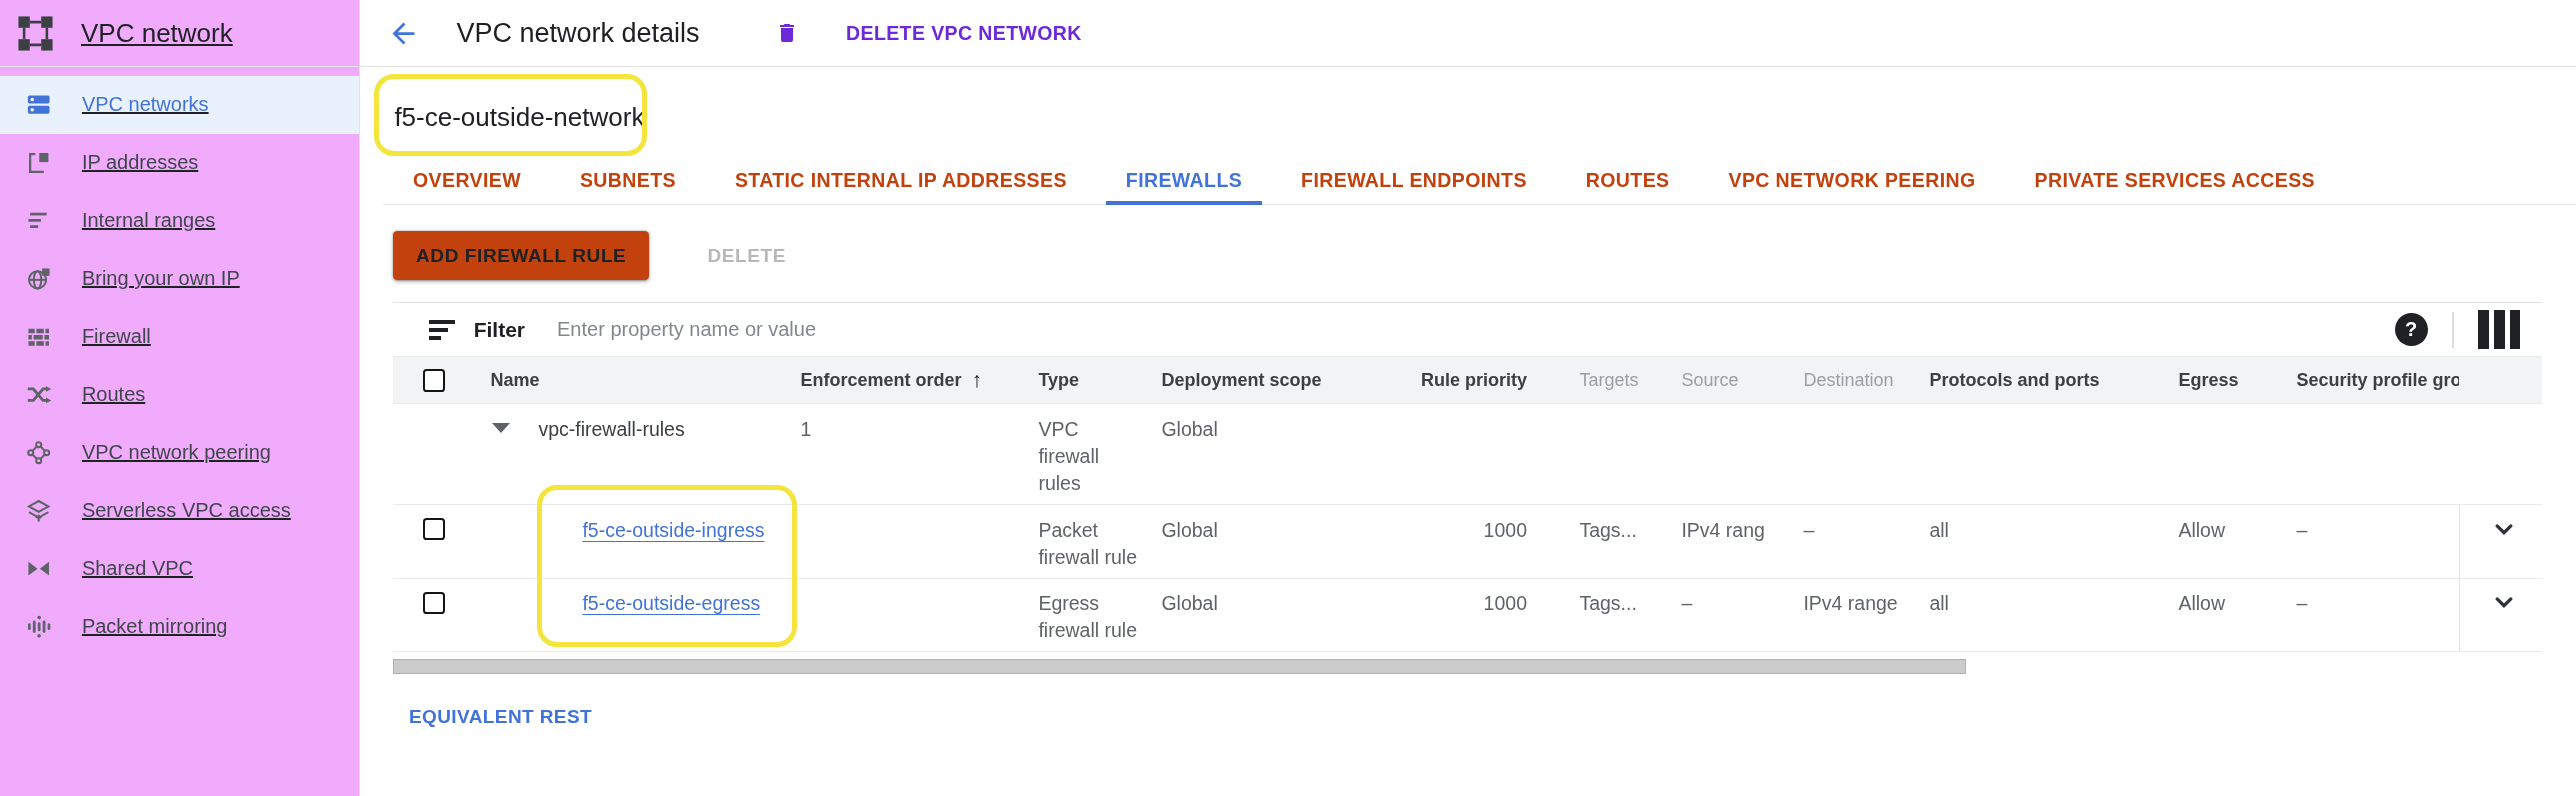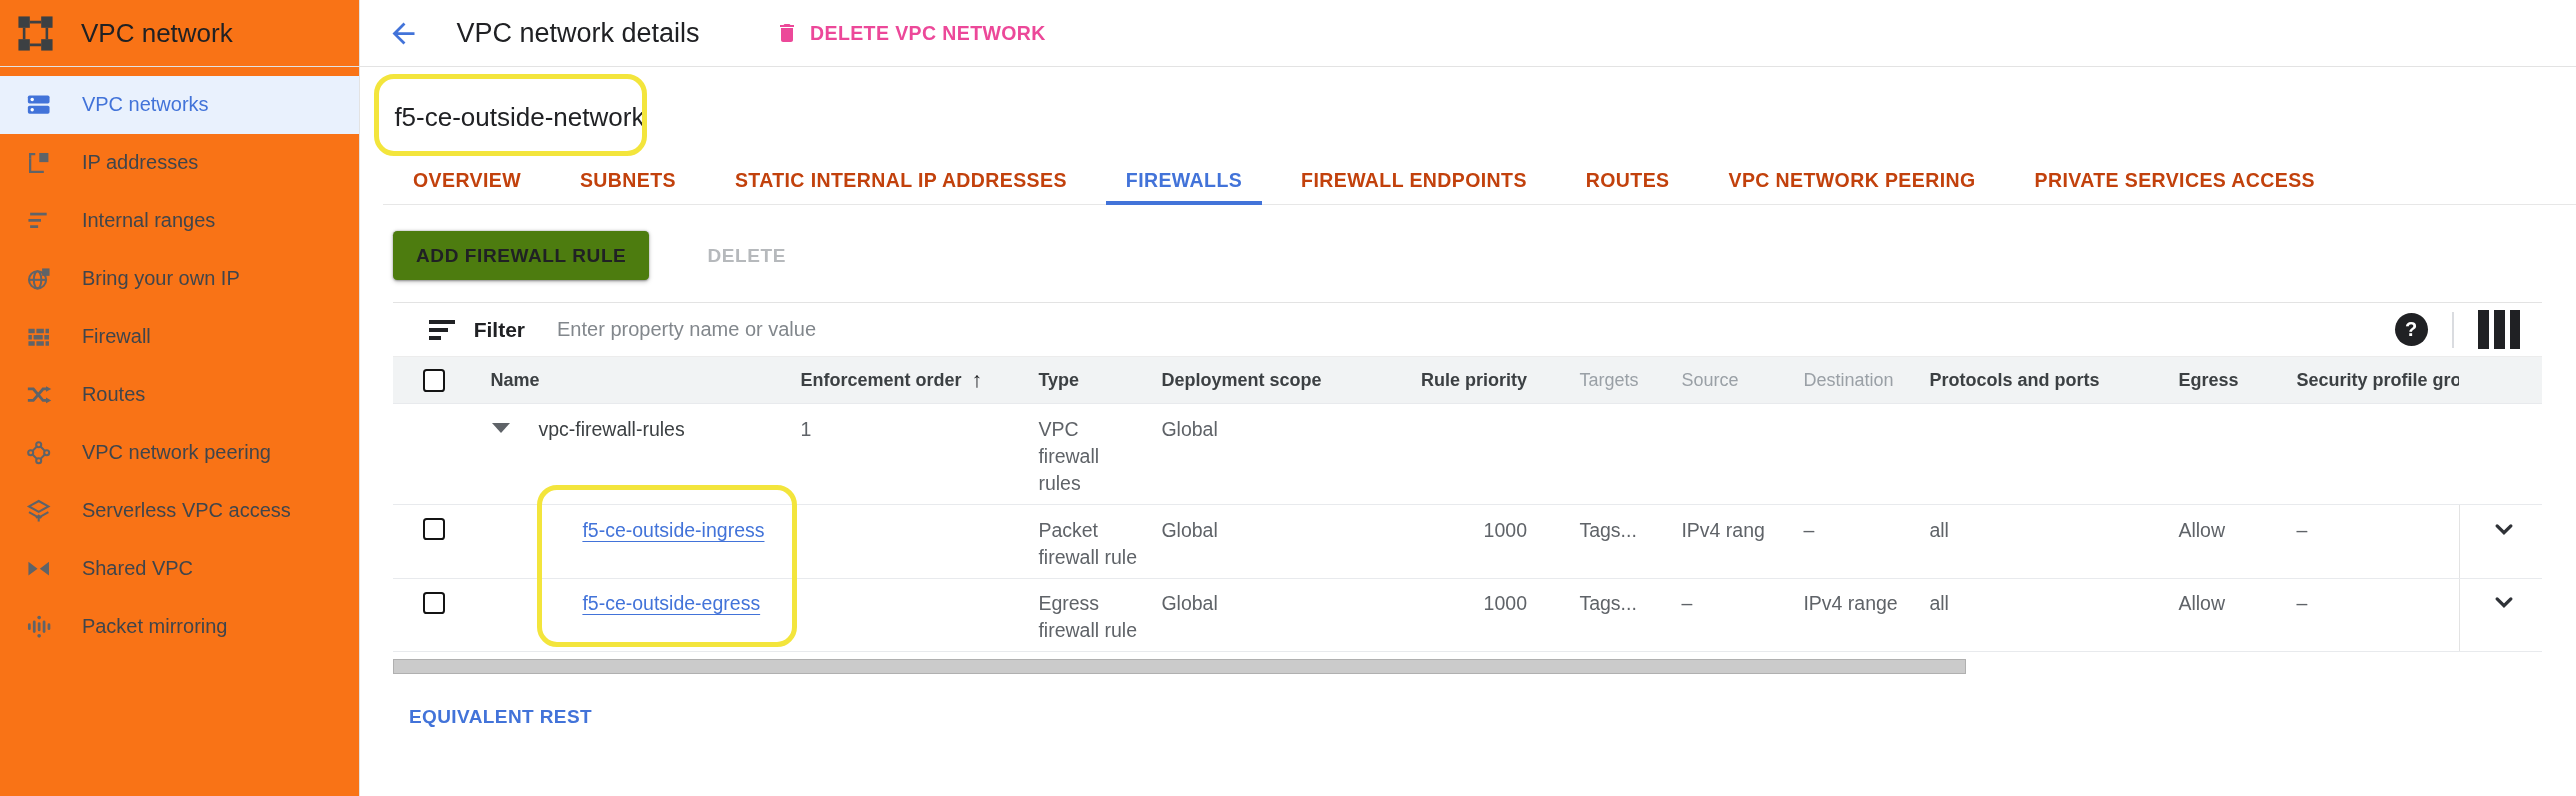--- a/index.html
+++ b/index.html
@@ -1,50 +1,50 @@
 <!DOCTYPE html>
 <html style="font-size:11.5px"><head>
 <meta charset="utf-8">
 <style>
   html,body{margin:0;padding:0;}
   body{font-family:"Liberation Sans",sans-serif;background:#fff;color:#202124;}
   #root{position:relative;width:2576px;height:797px;overflow:hidden;display:flex;background:#fff;}
 
   
-  .sidebar{width:359px;flex:0 0 359px;border-right:1.4px solid #e3e3e3;background:#f97316;}
+  .sidebar{width:359px;flex:0 0 359px;border-right:1.4px solid #e3e3e3;background:#f0abfc;text-decoration:underline;}
   .sidebar-header{height:66px;border-bottom:1.4px solid #e3e3e3;display:flex;align-items:center;padding-left:16px;}
   .logo{width:39px;height:39px;margin-right:26px;}
   .sidebar-title{font-size:26px;color:#202124;}
   .nav{padding-top:8.7px;}
   .nav-item{height:58px;display:flex;align-items:center;padding-left:24.5px;color:#40454b;font-size:20px;cursor:pointer;}
   .nav-item .nicon{width:27.4px;height:27.4px;margin-right:30px;color:#5f6368;flex:0 0 27.4px;}
   .nav-item .nicon svg{width:100%;height:100%;}
   .nav-item.active{background:#e9f1fd;color:#4273d9;}
   .nav-item.active .nicon{color:#4273d9;}
 
   
   .main{flex:1;position:relative;}
   .topbar{height:66px;border-bottom:1.4px solid #e3e3e3;display:flex;align-items:center;padding-left:27.4px;}
   .back-btn{width:33px;height:33px;color:#4273d9;margin-right:36px;cursor:pointer;background:none;border:none;padding:0;}
   .back-btn svg{width:100%;height:100%;}
   .page-title{font-size:27px;color:#202124;font-weight:400;}
-  .delete-btn{margin-left:69px;display:flex;align-items:center;background:none;border:none;color:#ec4899;font-family:inherit;font-size:19.5px;font-weight:bold;letter-spacing:0.4px;cursor:pointer;}
+  .delete-btn{margin-left:69px;display:flex;align-items:center;background:none;border:none;color:#6d28d9;font-family:inherit;font-size:19.5px;font-weight:bold;letter-spacing:0.4px;cursor:pointer;gap:36px;}
   .delete-btn .ticon{width:24px;height:24px;margin-right:11.5px;}
   .delete-btn .ticon svg{width:100%;height:100%;}
 
   .content{padding:0 34px 0 33px;}
   .network-name{margin:35px 0 0 1.4px;font-size:26px;font-weight:400;color:#202124;}
 
   .tabs{margin:23px -34px 0 -10px;padding-left:10px;display:flex;border-bottom:1.4px solid #e7e7e7;}
   .tab{height:48px;display:flex;align-items:center;padding:0 20px;margin-right:19px;font-size:19.5px;font-weight:bold;letter-spacing:0.4px;color:#c2410c;position:relative;cursor:pointer;white-space:nowrap;}
   .tab.active{color:#4273d9;}
   .tab.active::after{content:"";position:absolute;left:0;right:0;bottom:-1.4px;height:4.3px;background:#4273d9;}
 
   .actions-row{margin-top:26px;display:flex;align-items:center;}
-  .btn-raised{height:49px;padding:0 23px;background:#4d7c0f;border:none;border-radius:4.3px;
+  .btn-raised{height:49px;padding:0 23px;background:#c2410c;border:none;border-radius:4.3px;
     box-shadow:0 0.7px 2.2px rgba(0,0,0,.35),0 1.4px 5px rgba(0,0,0,.18);
     font-family:inherit;font-size:19px;font-weight:bold;letter-spacing:0.6px;color:#202124;cursor:pointer;}
   .btn-flat-disabled{margin-left:52px;background:none;border:none;font-family:inherit;font-size:19px;font-weight:bold;letter-spacing:0.6px;color:#b6b9bc;cursor:default;}
 
   
   .table-card{margin-top:22.4px;--cols:83px 310px 238px 123px 267px 151px 102px 122px 126px 249px 118px 177px 1fr;}
   .toolbar{height:53px;border-top:1.4px solid #e3e3e3;border-bottom:0.7px solid #ececec;display:flex;align-items:center;padding:0 21.6px 0 36px;}
   .filter-icon{display:flex;flex-direction:column;gap:4.3px;width:27.4px;cursor:pointer;}
   .filter-icon i{display:block;height:3.6px;background:#202124;}
   .filter-icon i:nth-child(1){width:26px;}

